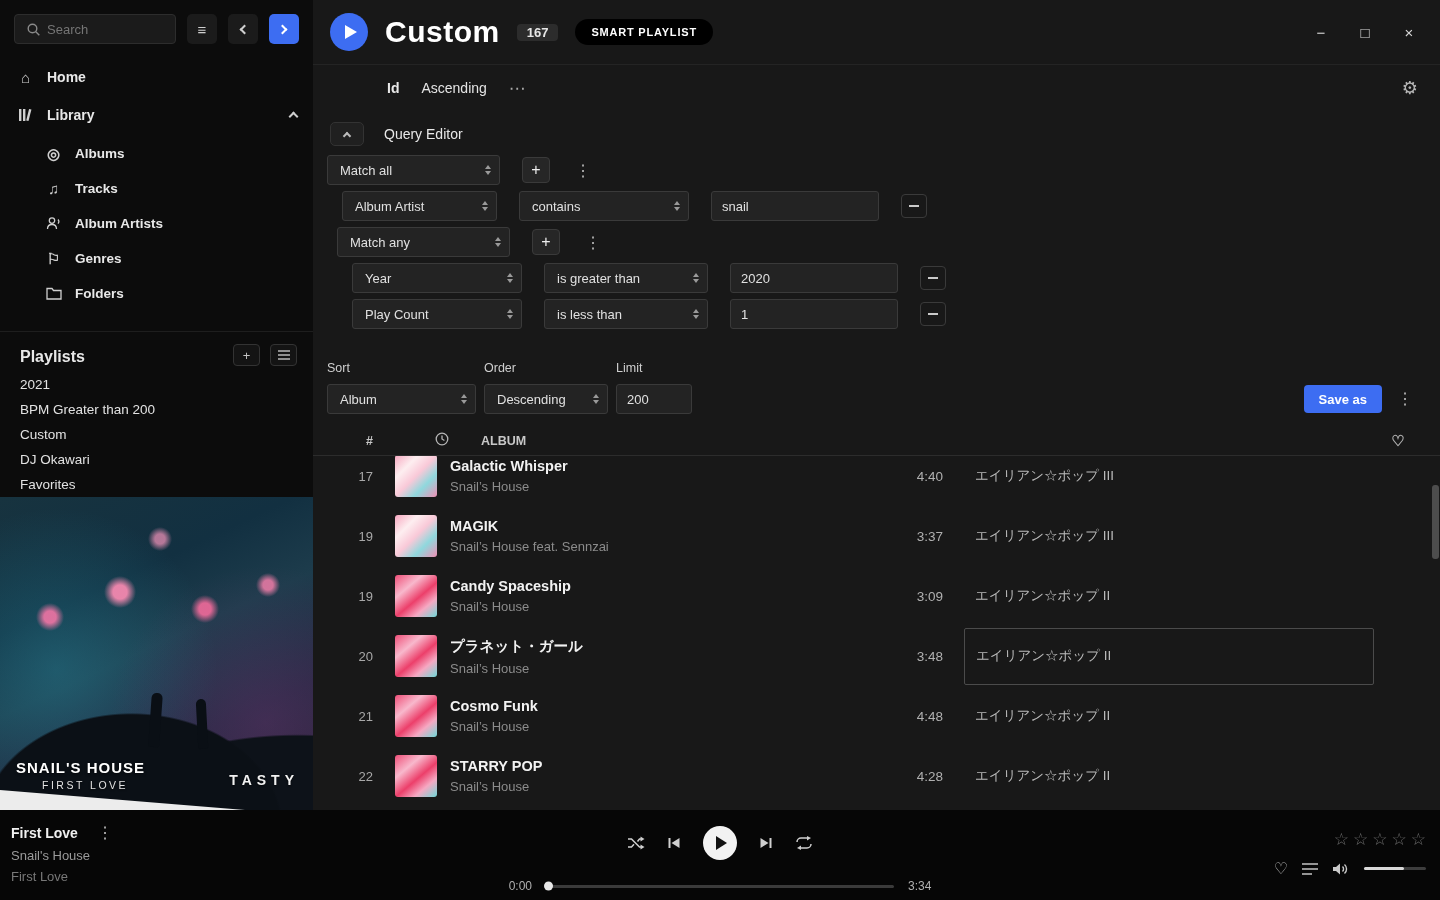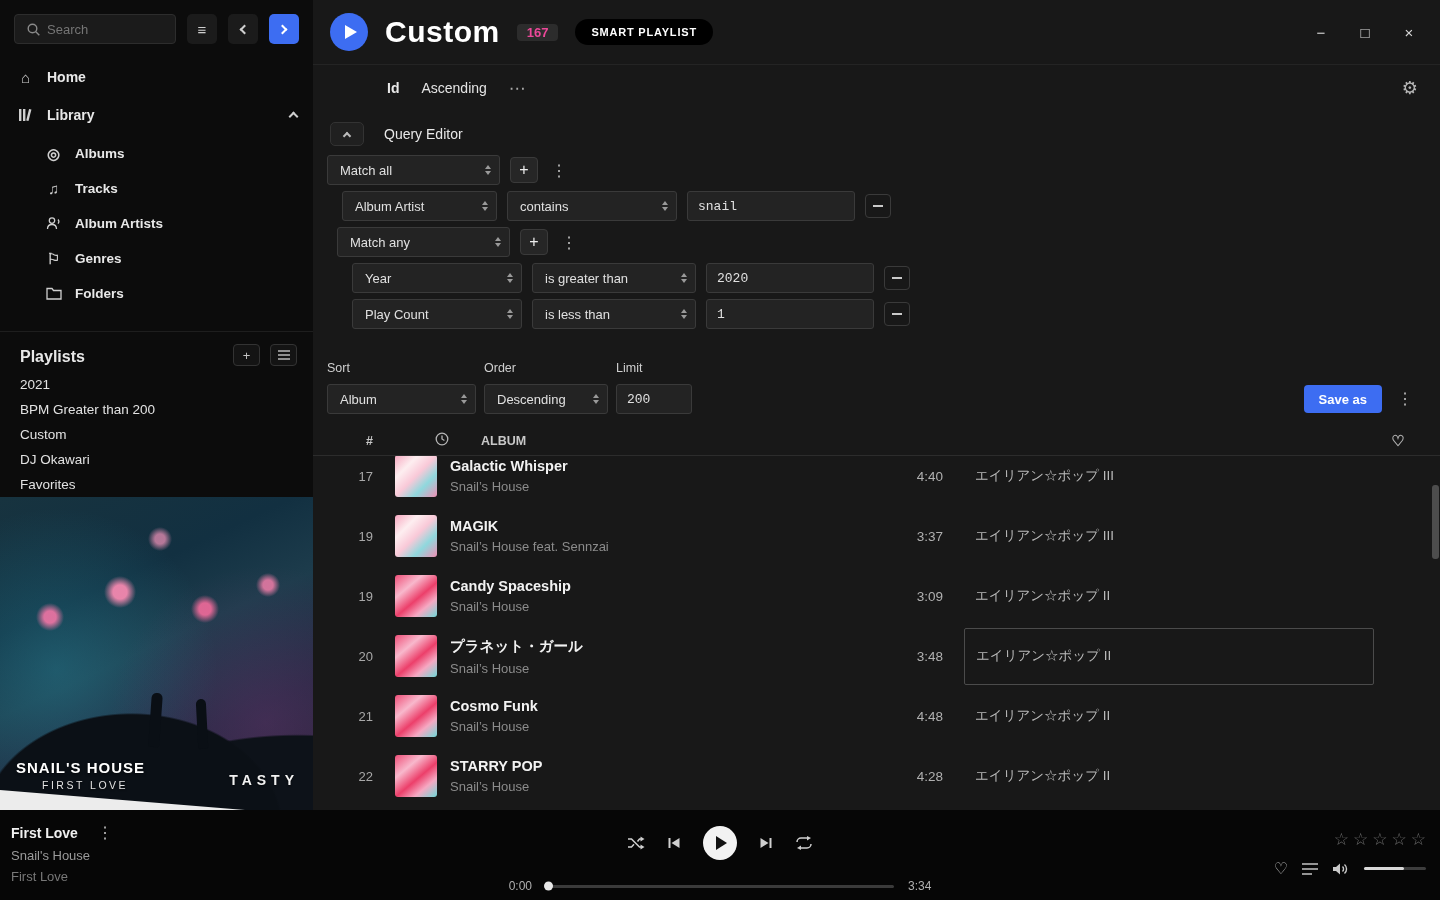--- a/index.html
+++ b/index.html
@@ -55,46 +55,46 @@
   .art-artist { position:absolute; left:16px; bottom:34px; font-size:15px; font-weight:800; letter-spacing:1px; color:#fff; text-shadow:0 1px 3px rgba(0,0,0,.6); }
   .art-album { position:absolute; left:42px; bottom:19px; font-size:10.5px; letter-spacing:2.5px; color:#e3e3e3; text-shadow:0 1px 2px rgba(0,0,0,.6); }
   .art-label { position:absolute; right:14px; bottom:22px; font-size:14px; font-weight:700; letter-spacing:5px; color:#f2f2f2; text-shadow:0 1px 2px rgba(0,0,0,.6); }
 
   
   .main { position:absolute; left:313px; top:0; width:1127px; height:810px; background:#181818; }
   .page-header { height:65px; display:flex; align-items:center; gap:17px; padding:0 14px 0 17px; border-bottom:1px solid #242424; }
   .play-circle { width:38px; height:38px; border-radius:50%; background:#3d6df2; display:flex; align-items:center; justify-content:center; border:none; cursor:pointer; flex:none; }
   .play-circle i { display:block; width:0; height:0; border-left:12px solid #fff; border-top:7px solid transparent; border-bottom:7px solid transparent; margin-left:3px; }
   .page-title { font-size:30px; font-weight:800; letter-spacing:.5px; color:#fff; }
-  .count-badge { background:#2c2c2c; color:#ec4899; font-size:13px; font-weight:700; padding:1px 10px; border-radius:4px; }
+  .count-badge { background:#2c2c2c; color:#e5e5e5; font-size:13px; font-weight:700; padding:1px 10px; border-radius:4px; }
   .type-pill { background:#000; color:#fff; font-size:11px; font-weight:800; letter-spacing:.8px; padding:7px 16px; border-radius:14px; }
   .win-controls { margin-left:auto; display:flex; align-items:center; gap:10px; }
   .win-btn { width:34px; height:34px; background:transparent; border:none; color:#d8d8d8; font-size:15px; cursor:pointer; }
 
   .sort-row { height:46px; display:flex; align-items:center; gap:22px; padding:0 22px 0 27px; }
   .sort-field { font-size:14px; font-weight:700; cursor:pointer;margin-left:47px; }
   .sort-dir { font-size:14px; color:#e4e4e4; cursor:pointer; }
   .dots-h { color:#aaa; font-size:17px; cursor:pointer; letter-spacing:1px; }
   .gear { margin-left:auto; color:#b5b5b5; font-size:18px; cursor:pointer; }
 
   .qe-head { display:flex; align-items:center; gap:20px; padding-left:17px; margin-top:8px; height:30px; }
   .collapse-btn { width:34px; height:24px; background:#202020; border:1px solid #333; border-radius:5px; display:flex; align-items:center; justify-content:center; cursor:pointer; }
   .collapse-btn .chev { width:6px; height:6px; border-color:#bbb; }
   .qe-title { font-size:14px; font-weight:400; }
 
   .qe-body { padding-left:14px; }
-  .qrow { display:flex; align-items:center; gap:10px; margin-top:6px; height:30px; }
+  .qrow { display:flex; align-items:center; gap:22px; margin-top:6px; height:30px; }
   .ind1 { padding-left:15px; } .ind0b { padding-left:10px; } .ind2 { padding-left:25px; }
   .select { height:30px; background:#232323; border:1px solid #3a3a3a; border-radius:3px; display:flex; align-items:center;
             justify-content:space-between; padding:0 8px 0 12px; font-size:13px; color:#e0e0e0; cursor:pointer; flex:none; }
   .spin { display:flex; flex-direction:column; gap:2px; margin-left:8px; }
   .spin b { width:0; height:0; border-left:3.5px solid transparent; border-right:3.5px solid transparent; }
   .spin .u { border-bottom:4px solid #9a9a9a; }
   .spin .d { border-top:4px solid #9a9a9a; }
-  .tinput { height:30px; background:#232323; border:1px solid #3a3a3a; border-radius:3px; color:#e0e0e0; font-size:13px; padding:0 10px; font-family:Liberation Mono, monospace; outline:none; flex:none; }
+  .tinput { height:30px; background:#232323; border:1px solid #3a3a3a; border-radius:3px; color:#e0e0e0; font-size:13px; padding:0 10px; font-family:Liberation Sans, sans-serif; outline:none; flex:none; }
   .w173{width:173px} .w170{width:170px} .w168{width:168px} .w164{width:164px} .w155{width:155px} .w149{width:149px} .w124{width:124px} .w76{width:76px}
   .plus-btn { width:28px; height:26px; background:#262626; border:1px solid #3a3a3a; border-radius:4px; color:#eee; font-size:16px; line-height:1;
               display:flex; align-items:center; justify-content:center; cursor:pointer; }
   .dots-v { color:#bbb; font-size:16px; cursor:pointer; padding:0 3px; }
   .minus-btn { width:26px; height:24px; background:transparent; border:1px solid #3a3a3a; border-radius:4px; display:flex; align-items:center; justify-content:center; cursor:pointer; }
   .minus-btn i { display:block; width:10px; height:2px; background:#c9c9c9; }
 
   .sortbar { display:flex; align-items:flex-end; gap:8px; padding:0 24px 0 14px; margin-top:32px; }
   .sgroup label { display:block; font-size:12.5px; color:#cfcfcf; margin-bottom:9px; }
   .spacer { flex:1; }

